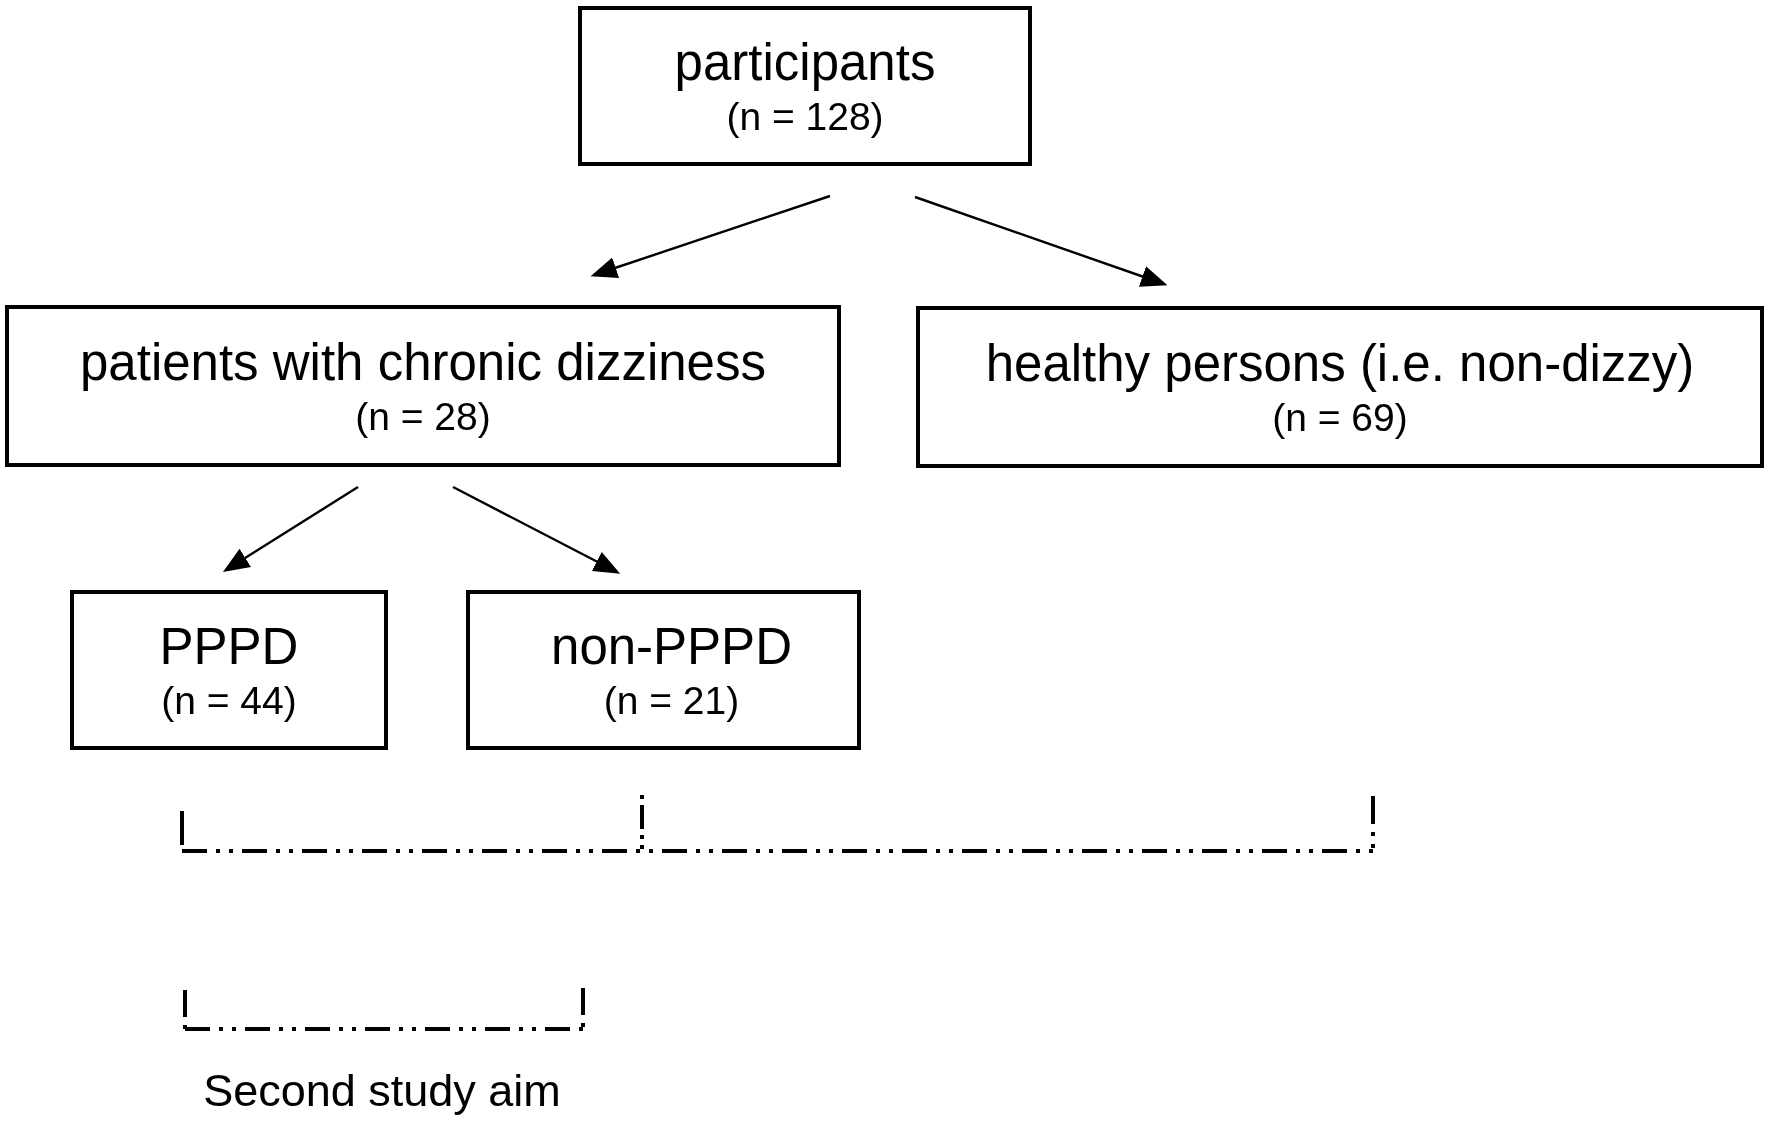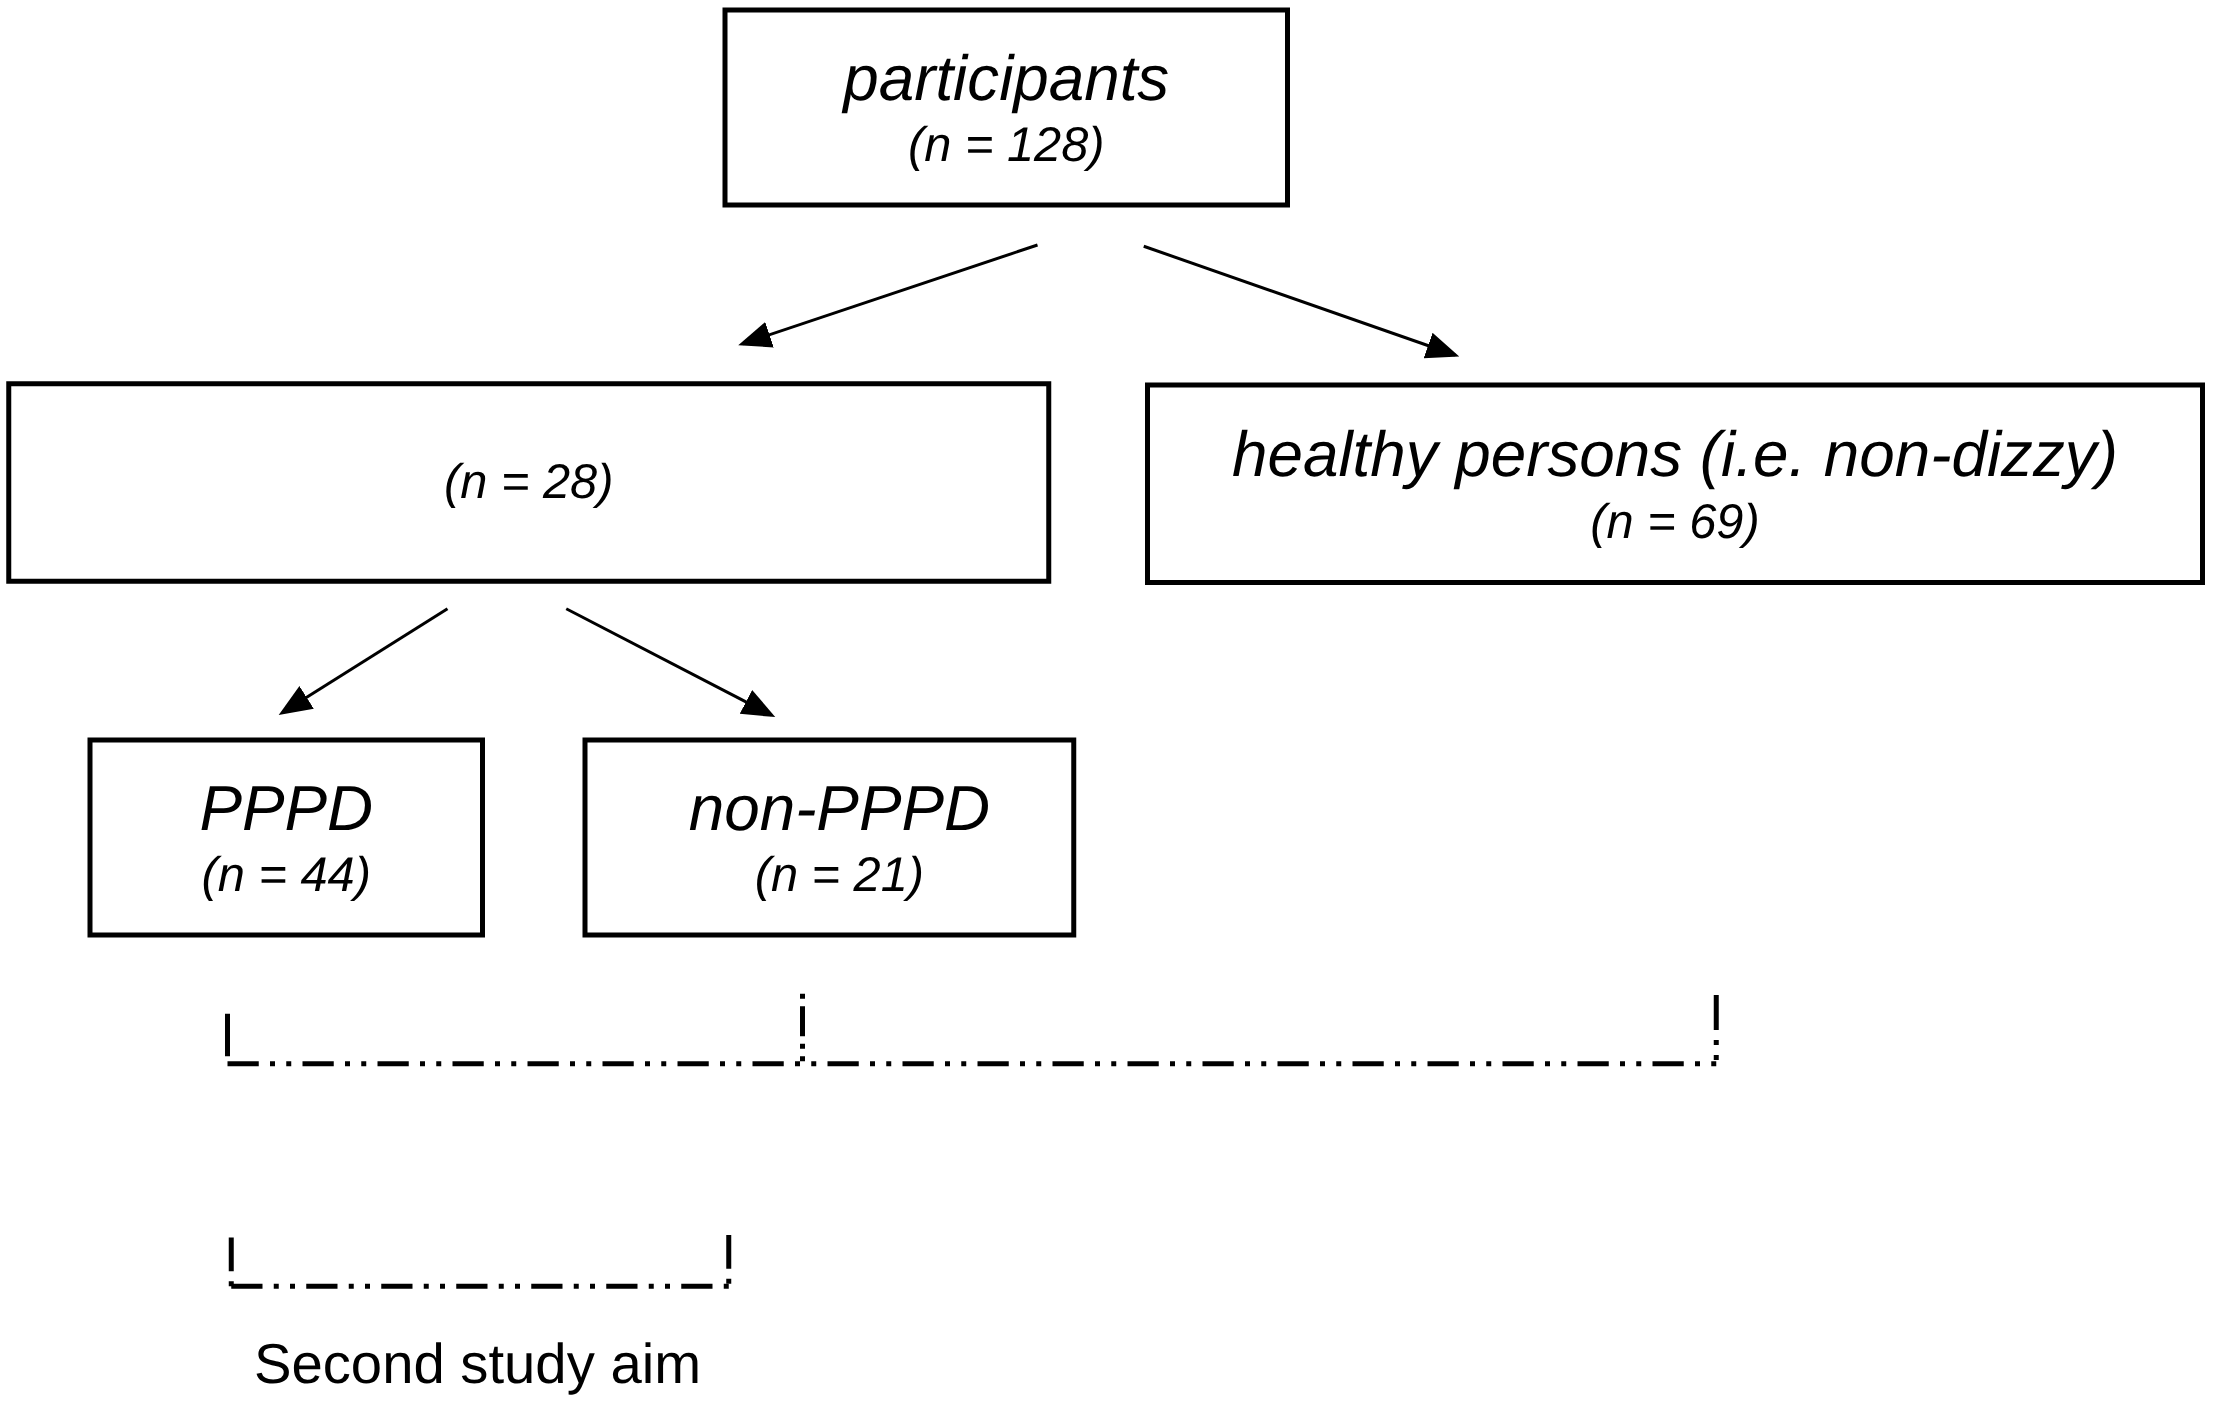--- a/index.html
+++ b/index.html
@@ -26,21 +26,20 @@
   .node {
     position: absolute;
     box-sizing: border-box;
     border: 4px solid #000000;
     background: #ffffff;
     display: flex;
     flex-direction: column;
     align-items: center;
     justify-content: center;
     text-align: center;
-    font-style: italic;
   }
   .node-label {
     font-size: 51px;
     line-height: 1.22;
     white-space: nowrap;
   }
   .node-count {
     font-size: 39px;
     line-height: 1.18;
     white-space: nowrap;
@@ -84,20 +83,21 @@
       <line x1="583" y1="988" x2="583" y2="1030" stroke-dasharray="27 8 4"></line>
     </g>
   </svg>
 
   <div class="node" style="left:578px; top:6px; width:454px; height:160px;">
     <div class="node-label">participants</div>
     <div class="node-count">(n = 128)</div>
   </div>
 
   <div class="node" style="left:5px; top:305px; width:836px; height:162px;">
+    <div class="node-label">patients with chronic dizziness</div>
     <div class="node-count">(n = 28)</div>
   </div>
 
   <div class="node" style="left:916px; top:306px; width:848px; height:162px;">
     <div class="node-label">healthy persons (i.e. non-dizzy)</div>
     <div class="node-count">(n = 69)</div>
   </div>
 
   <div class="node" style="left:54px; top:590px; width:318px; height:160px;margin-left:16px;">
     <div class="node-label">PPPD</div>

